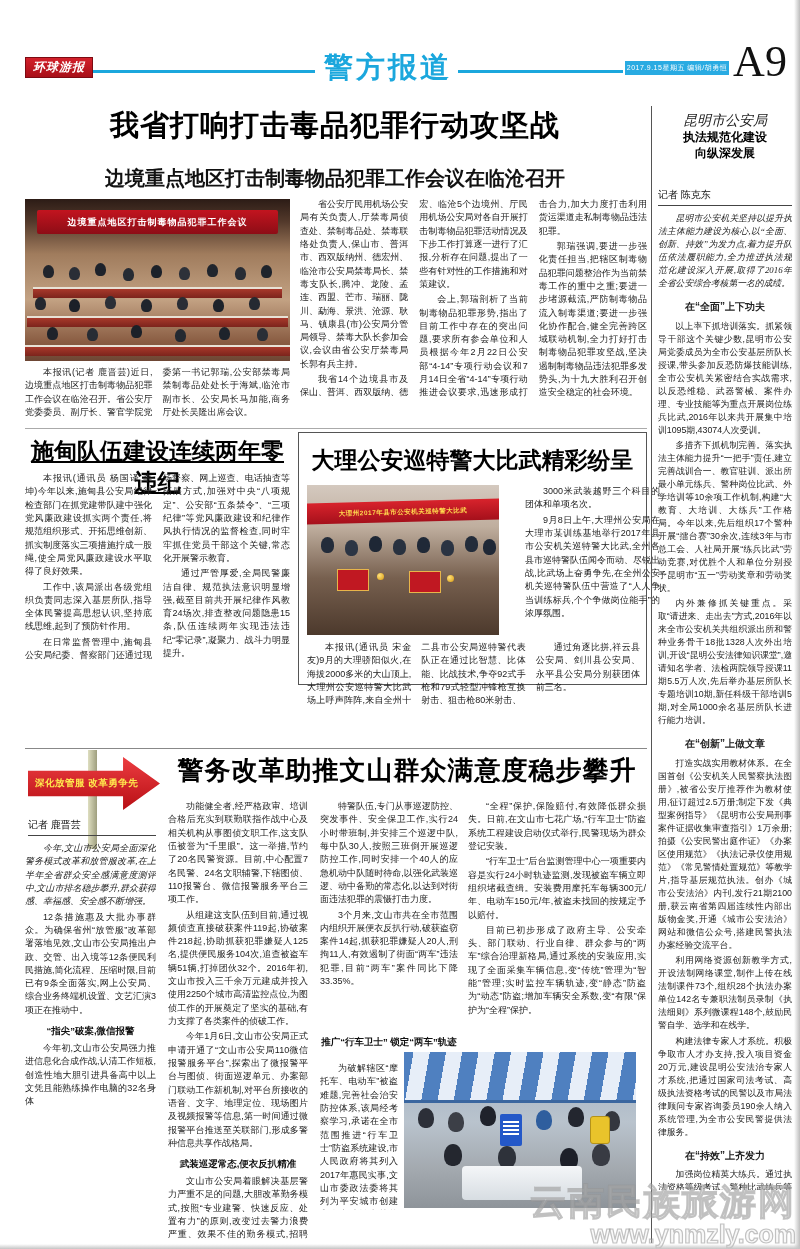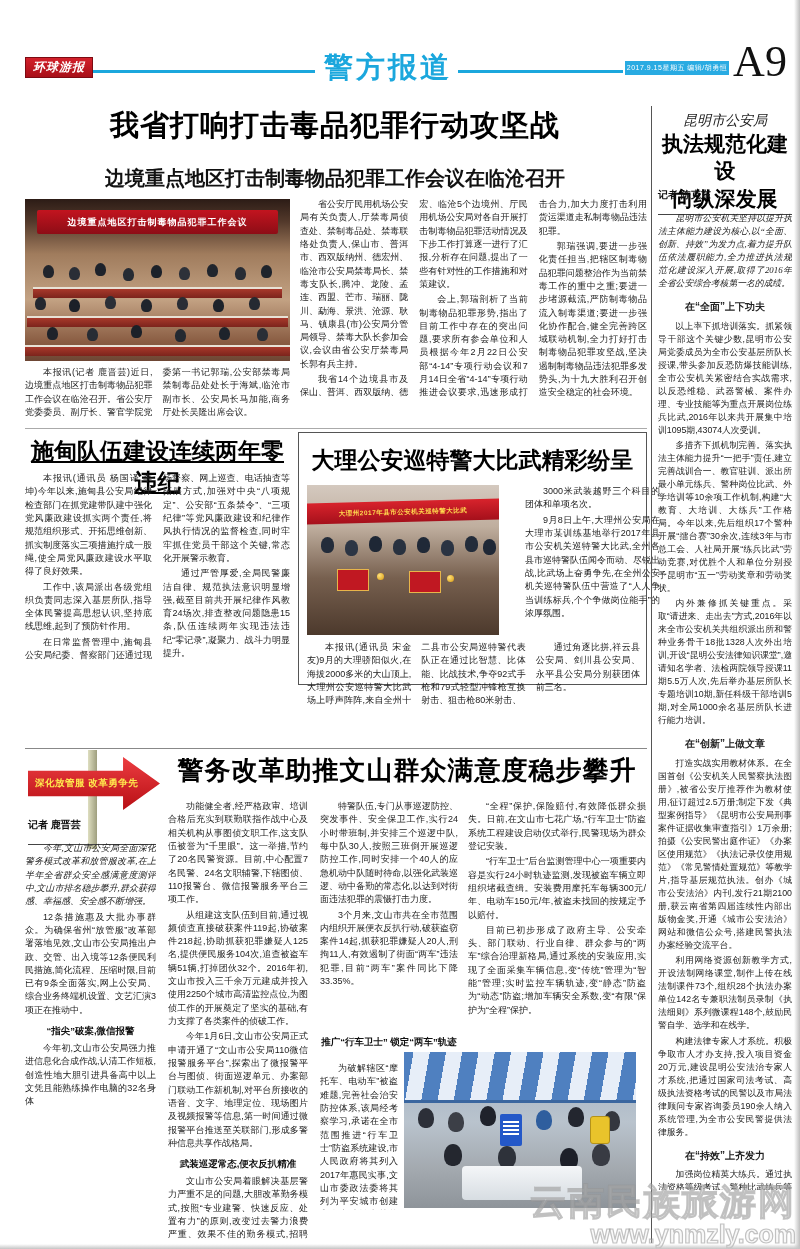--- a/index.html
+++ b/index.html
@@ -40,26 +40,26 @@
   .p3-qr{position:absolute;left:96px;top:62px;width:22px;height:32px;background:#2458c8;border-radius:2px;}
   .p3-qr .qrin{position:absolute;left:3px;top:5px;width:16px;height:16px;background:repeating-linear-gradient(0deg,#fff 0 2px,#2458c8 2px 4px);}
   
   .dali-box{left:298px;top:432px;width:349px;height:253px;border:1.5px solid #555;box-sizing:border-box;}
   
   .pole{left:88px;top:750px;width:9px;height:99px;background:linear-gradient(90deg,#dedec0,#9e9e7e);}
   .sign-arrow{left:28px;top:757px;width:132px;height:53px;background:linear-gradient(180deg,#ec3d41,#b80f15);
     clip-path:polygon(0 26%,72% 26%,72% 0,100% 50%,72% 100%,72% 74%,0 74%);
     display:flex;align-items:center;box-sizing:border-box;padding-left:7px;}
   .sign-arrow span{color:#ffe94e;font-weight:900;font-size:9.5px;letter-spacing:.5px;white-space:nowrap;}
-  .byline{font-size:10px;font-weight:bold;color:#111;border-bottom:1px solid #444;padding-bottom:12px;}
+  .byline{font-size:10px;font-weight:normal;color:#111;border-bottom:1px solid #444;padding-bottom:3px;}
   .intro{font-style:italic;font-family:"Liberation Serif","DejaVu Serif",serif;}
   
   .sb-divider{left:651px;top:106px;width:1px;height:1137px;background:#555;}
   .sb-kicker{left:658px;top:112px;width:134px;text-align:center;font-family:"Liberation Serif",serif;font-style:italic;font-size:14px;color:#222;}
-  .sb-title{left:656px;top:130px;width:138px;text-align:center;font-size:21px;font-weight:900;line-height:1.3;color:#000;}
+  .sb-title{left:656px;top:130px;width:138px;text-align:center;font-size:12px;font-weight:900;line-height:1.3;color:#000;}
   .sb-byline{left:658px;top:188px;width:134px;}
   .sb-flow{left:658px;top:212px;width:134px;height:978px;font-size:8.8px;}
   .sb-flow .sechead{font-weight:bold;text-align:center;font-size:10px;margin:10px 0 5px 0;}
   
   .wm{right:4px;bottom:2px;text-align:right;pointer-events:none;line-height:1.05;
     color:rgba(235,235,235,.28);-webkit-text-stroke:1.2px rgba(145,145,145,.55);font-weight:bold;}
   .wm .l1{font-size:36px;letter-spacing:2px;}
   .wm .l2{font-size:25px;}
   .edge-r{right:0;top:0;width:6px;height:1249px;background:linear-gradient(90deg,rgba(0,0,0,0),#bdbdbd);}
   .edge-b{left:0;bottom:0;width:800px;height:5px;background:linear-gradient(180deg,rgba(0,0,0,0),#c4c4c4);}

